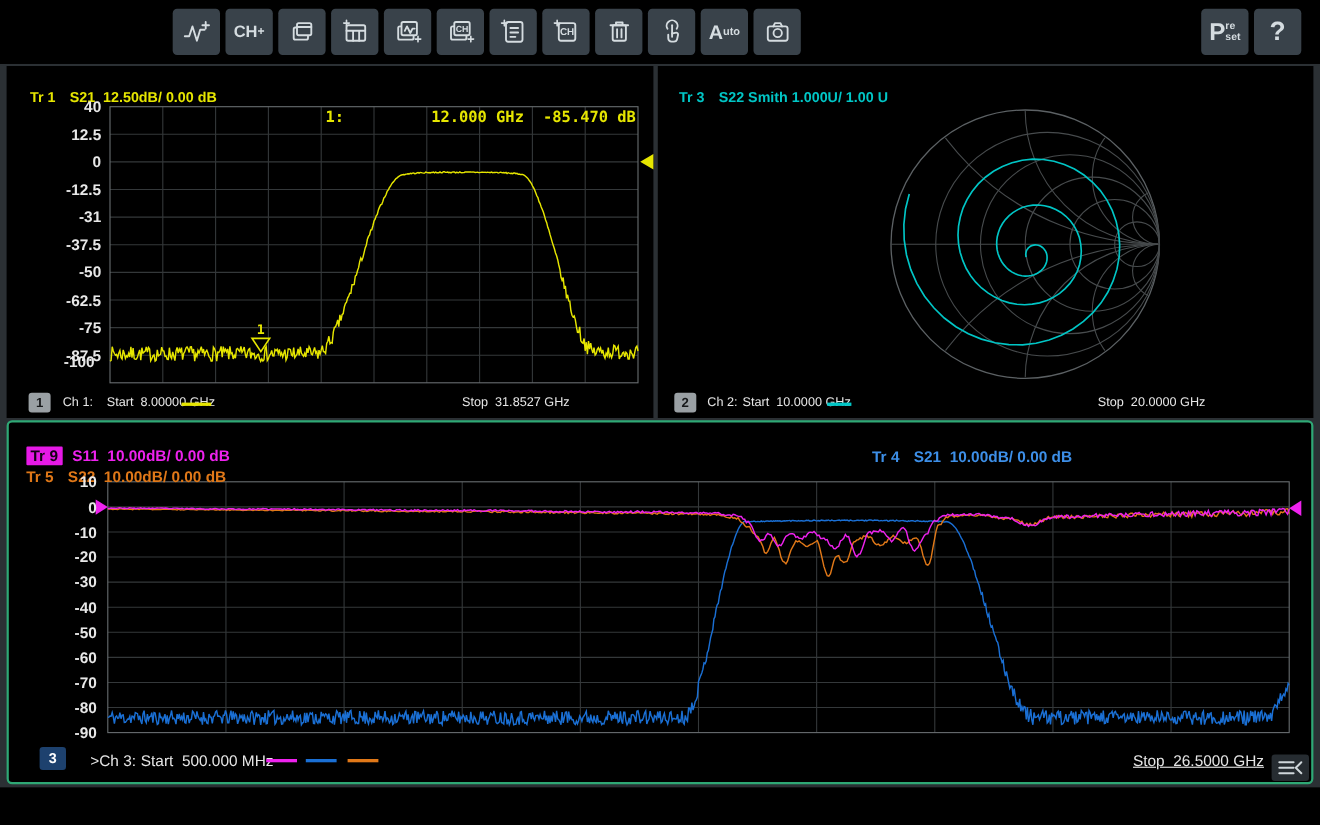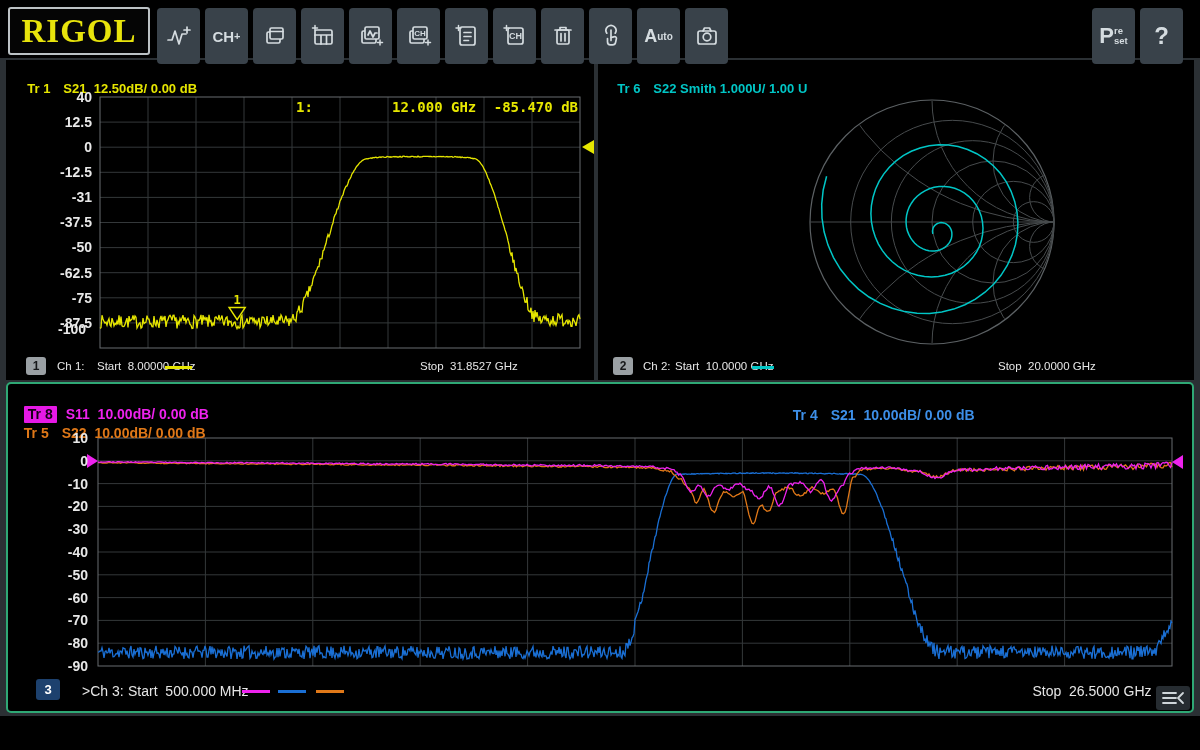--- a/index.html
+++ b/index.html
@@ -11,21 +11,21 @@
   #panel1{left:6px;top:60px;width:588px;height:320px;}
   #panel2{left:598px;top:60px;width:596px;height:320px;}
   #panel3{left:6px;top:382px;width:1188px;height:331px;border:2px solid var(--panelBorder);
           border-radius:5px;box-sizing:border-box;}
   #toolbar{left:0;top:0;width:1200px;height:58px;background:#000;z-index:2;}
   #logo{left:8px;top:7px;width:138px;height:44px;border:2px solid #bcc2c5;border-radius:3px;
         background:#050505;display:flex;align-items:center;justify-content:center;
         font-family:"Liberation Serif",serif;font-weight:900;font-size:33px;color:#e8e40c;
         letter-spacing:1px;}
   #tb-buttons{left:157px;top:8px;display:flex;gap:5px;}
-  .tbtn{width:43px;height:56px;background:var(--btnBg);border-radius:4px;display:flex;
+  .tbtn{width:43px;height:42px;background:var(--btnBg);border-radius:4px;display:flex;
         align-items:center;justify-content:center;color:var(--icon);flex:0 0 auto;}
   .tbtn svg{stroke:var(--icon);fill:none;stroke-width:1.7;stroke-linecap:round;stroke-linejoin:round;}
   .tbtn svg text{stroke:none;fill:var(--icon);font-family:"Liberation Sans",sans-serif;font-weight:700;}
   .chbtn{font-size:15px;font-weight:700;}
   .chbtn sup{font-size:11px;}
   .autobtn span.big{font-size:18px;font-weight:700;}
   .autobtn span.small{font-size:10px;font-weight:700;}
   #preset-btn{left:1092px;top:8px;}
   #help-btn{left:1140px;top:8px;font-size:24px;font-weight:700;}
   .preset-wrap{display:flex;align-items:center;}
@@ -57,21 +57,20 @@
 </head>
 <body>
 
 <div id="main-bg" class="abs"></div>
 
 <div id="panel1" class="abs panel"></div>
 <div id="panel2" class="abs panel"></div>
 <div id="panel3" class="abs panel"></div>
 
 <div id="toolbar" class="abs">
-  <div id="logo" class="abs">RIGOL</div>
   <div id="tb-buttons" class="abs">
     <div class="tbtn">
       <svg width="28" height="26" viewBox="0 0 26 26">
         <path d="M2 17h4l3-9 4 13 3-10h4"></path>
           <path d="M21 4v6M18 7h6"></path>
       </svg>
     </div>
     <div class="tbtn chbtn">
       <span>CH</span>
         <sup>+</sup>
@@ -157,24 +156,24 @@
   </div>
   <div class="tbtn abs" id="help-btn">
     <span>?</span>
   </div>
 </div>
 
 <div id="hdr1" class="abs trh">
   <span class="trlbl">Tr 1</span><span>S21  12.50dB/ 0.00 dB</span>
 </div>
 <div id="hdr2" class="abs trh">
-  <span class="trlbl">Tr 6</span><span>S22 Smith 1.000U/ 1.00 U</span>
+  <span class="trlbl">Tr 3</span><span>S22 Smith 1.000U/ 1.00 U</span>
 </div>
 <div id="hdr3" class="abs trh trh3">
-  <span class="badge3">Tr 8</span><span>S11  10.00dB/ 0.00 dB</span>
+  <span class="badge3">Tr 9</span><span>S11  10.00dB/ 0.00 dB</span>
 </div>
 <div id="hdr4" class="abs trh trh3">
   <span class="trlbl">Tr 4</span><span>S21  10.00dB/ 0.00 dB</span>
 </div>
 <div id="hdr5" class="abs trh trh3">
   <span class="trlbl">Tr 5</span><span>S22  10.00dB/ 0.00 dB</span>
 </div>
 
 <div class="abs ro" style="left:296px;top:99px;">1:</div>
 <div class="abs ro" style="left:392px;top:99px;">12.000 GHz</div>
@@ -191,21 +190,21 @@
 <div class="abs ftext" style="left:675px;top:360px;">Start  10.0000 GHz</div>
 <div class="abs swatch" style="left:752px;top:366px;width:22px;background:var(--cyan);"></div>
 <div class="abs ftext" style="left:998px;top:360px;width:84px;text-align:right;">Stop  20.0000 GHz</div>
 
 <div class="abs fbadge" id="badge3">3</div>
 <div class="abs ftext ft3" style="left:82px;top:683px;">&gt;Ch 3:</div>
 <div class="abs ftext ft3" style="left:128px;top:683px;">Start  500.000 MHz</div>
 <div class="abs swatch" style="left:242px;top:690px;width:28px;background:var(--magenta);"></div>
 <div class="abs swatch" style="left:278px;top:690px;width:28px;background:var(--blue);"></div>
 <div class="abs swatch" style="left:316px;top:690px;width:28px;background:var(--orange);"></div>
-<div class="abs ftext ft3" style="left:1030px;top:683px;width:124px;text-align:center;">Stop  26.5000 GHz</div>
+<div class="abs ftext ft3" style="left:1030px;top:683px;width:124px;text-align:left;text-decoration:underline;">Stop  26.5000 GHz</div>
 <div class="abs" id="menu-btn">
   <svg width="26" height="20" viewBox="0 0 26 20">
     <path d="M3 5h13M3 10h13M3 15h13"></path>
       <path d="M23 5l-5 5 5 5"></path>
   </svg>
 </div>
 
 <div id="statusbar" class="abs">
   
   

